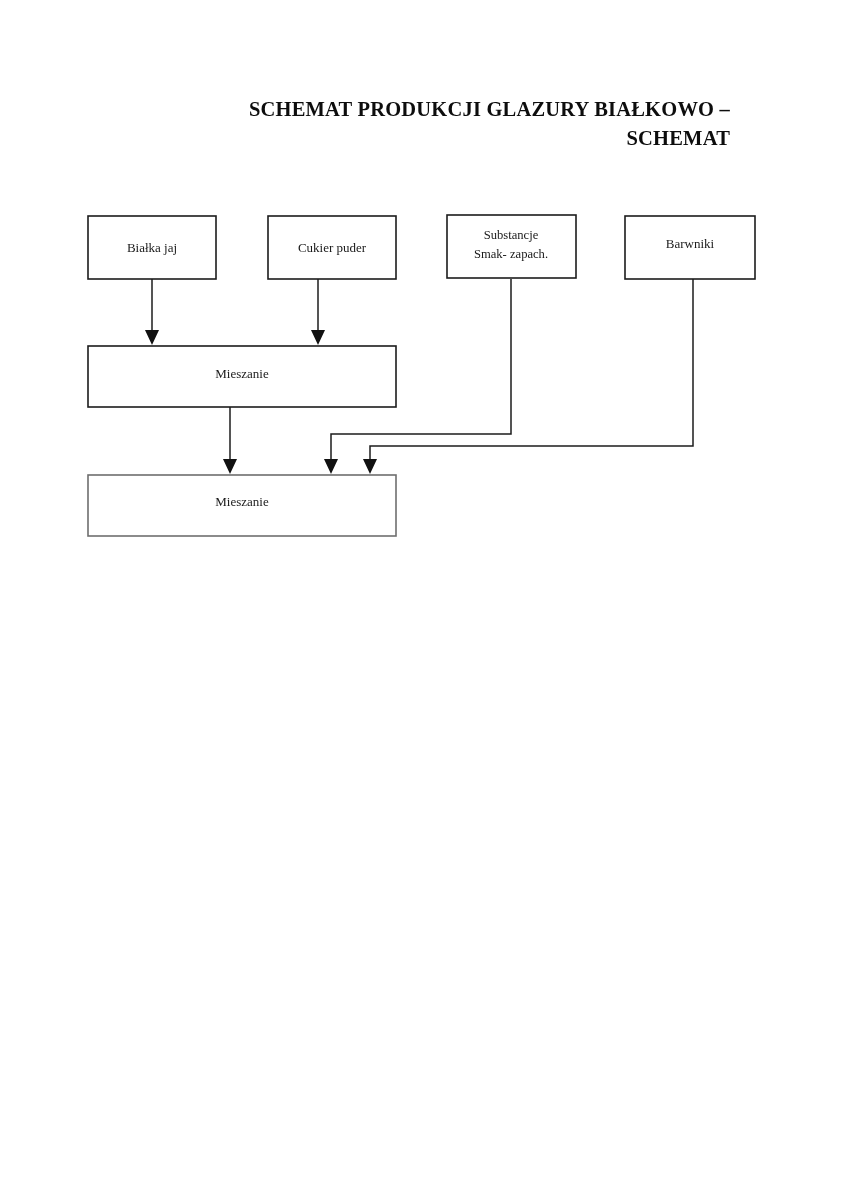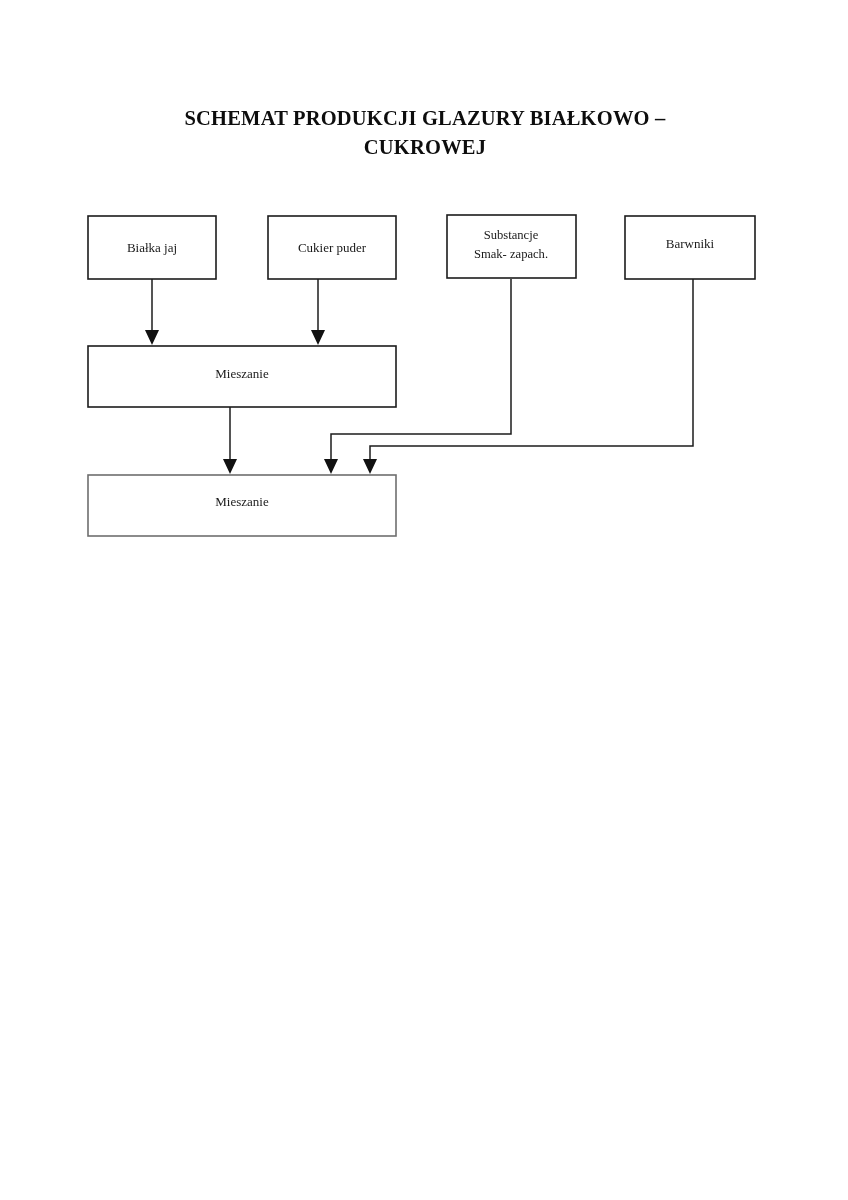--- a/index.html
+++ b/index.html
@@ -20,23 +20,23 @@
     position: absolute;
     inset: 0;
     width: 848px;
     height: 1200px;
   }
 
   
   .doc-title {
     position: absolute;
     left: 120px;
-    top: 104px;
+    top: 95px;
     width: 610px;
-    text-align: center;
+    text-align: right;
     font-family: "Liberation Serif", "DejaVu Serif", serif;
     font-weight: bold;
     font-size: 20.5px;
     line-height: 29px;
     letter-spacing: 0.2px;
     color: #0d0d0d;
     white-space: pre-line;
   }
 
   
@@ -92,21 +92,21 @@
     top: 1090px;
     width: 848px;
     height: 110px;
   }
 </style>
 </head>
 <body>
 
 <div class="page">
 
-  <div class="doc-title"><span>SCHEMAT PRODUKCJI GLAZURY BIAŁKOWO –</span><br><span>CUKROWEJ</span></div>
+  <div class="doc-title"><span>SCHEMAT PRODUKCJI GLAZURY BIAŁKOWO –</span><br><span>SCHEMAT</span></div>
 
   <div class="flow">
     <svg viewBox="0 0 848 620" xmlns="http://www.w3.org/2000/svg">
 
       <defs></defs>
 
       <g>
         <path class="conn" d="M152,279 L152,331"></path>
         <polygon class="arrow-head" points="145,330 159,330 152,345"></polygon>
       </g>

